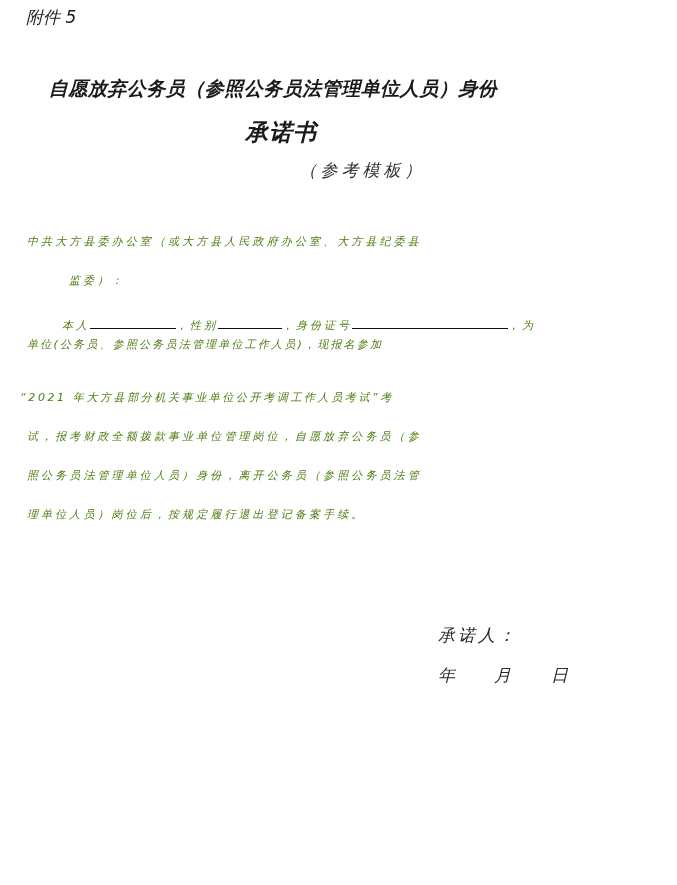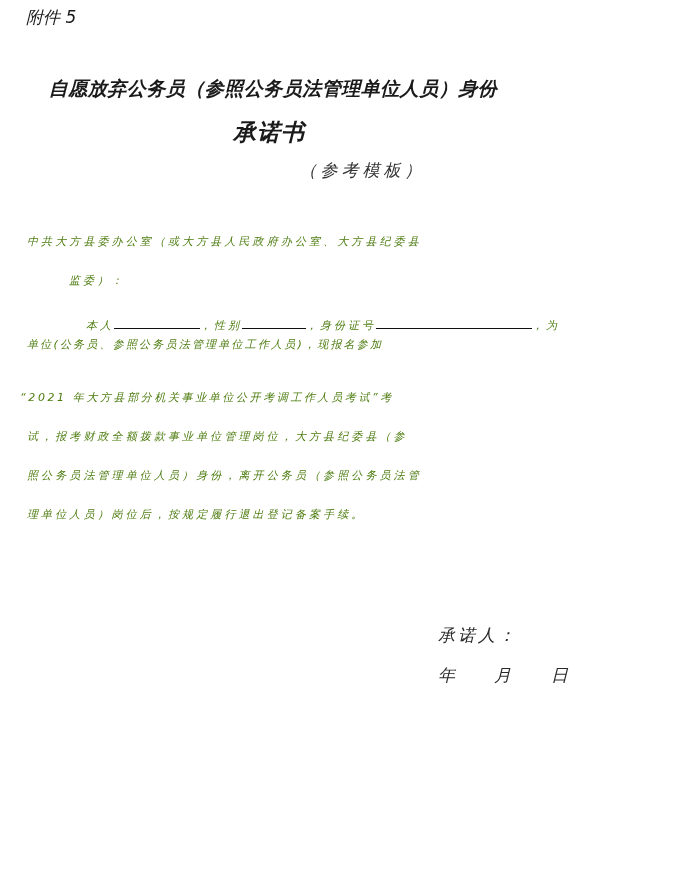--- a/index.html
+++ b/index.html
@@ -4,47 +4,47 @@
 <style>
   html, body { margin: 0; padding: 0; background: #ffffff; }
   body {
     width: 677px; height: 885px; position: relative; overflow: hidden;
     font-family: "DejaVu Sans", "Liberation Sans", sans-serif;
     color: #1a1a1a;
   }
   .abs { position: absolute; white-space: nowrap; font-style: italic; }
   .attach { left: 26px; top: 6px; font-size: 17px; letter-spacing: 0px; }
   .title1 { left: 0; width: 546px; top: 76px; text-align: center; font-size: 19px; font-weight: bold; letter-spacing: 0.5px; }
-  .title2 { left: 0; width: 538px; top: 117px; text-align: center; font-size: 23px; font-weight: bold; letter-spacing: 1px; }
+  .title2 { left: 0; width: 538px; top: 117px; text-align: center; font-size: 23px; font-weight: bold; letter-spacing: 1px; padding-left: 12px; }
   .subtitle { left: 0; width: 677px; top: 159px; text-align: center; font-size: 17px; color: #333; letter-spacing: 4px; padding-left: 24px; }
   .body-line { left: 27px; font-size: 11px; color: #4d7c0f; letter-spacing: 3.1px; }
   .blank { display: inline-block; border-bottom: 1.3px solid #111; height: 16px; vertical-align: baseline; }
   .sig { font-size: 17px; color: #2a2a2a; letter-spacing: 3px; text-align: right; }
 </style>
 </head>
 <body>
 
 <div>
 
   <div class="abs attach">附件 5</div>
 
   <div class="abs title1">自愿放弃公务员（参照公务员法管理单位人员）身份</div>
   <div class="abs title2">承诺书</div>
   <div class="abs subtitle">（参考模板）</div>
 
   <div class="abs body-line" style="top:234px;">中共大方县委办公室（或大方县人民政府办公室、大方县纪委县</div>
   <div class="abs body-line" style="top:273px;margin-left:42px;">监委）：</div>
 
-  <div class="abs body-line" style="top:312px; left:62px; letter-spacing:3px;margin-left:24px;">
+  <div class="abs body-line" style="top:312px; left:62px; letter-spacing:3px;">
     <span>本人</span><span class="blank" style="width:86px;"></span><span>，性别</span><span class="blank" style="width:64px;"></span><span>，身份证号</span><span class="blank" style="width:156px;"></span><span>，为</span>
   </div>
 
   <div class="abs body-line" style="top:337px; letter-spacing:2.2px;">单位(公务员、参照公务员法管理单位工作人员)，现报名参加</div>
   <div class="abs body-line" style="top:390px; left:20px; letter-spacing:2.6px;">“2021 年大方县部分机关事业单位公开考调工作人员考试”考</div>
-  <div class="abs body-line" style="top:429px;">试，报考财政全额拨款事业单位管理岗位，大方县纪委县（参</div>
+  <div class="abs body-line" style="top:429px;">试，报考财政全额拨款事业单位管理岗位，自愿放弃公务员（参</div>
   <div class="abs body-line" style="top:468px;">照公务员法管理单位人员）身份，离开公务员（参照公务员法管</div>
   <div class="abs body-line" style="top:507px;">理单位人员）岗位后，按规定履行退出登记备案手续。</div>
 
   <div class="abs sig" style="left:438px; top:624px;">承诺人：</div>
   <div class="abs sig" style="left:438px; top:664px;">年</div>
   <div class="abs sig" style="left:494px; top:664px;">月</div>
   <div class="abs sig" style="left:551px; top:664px;">日</div>
 
 </div>
 

